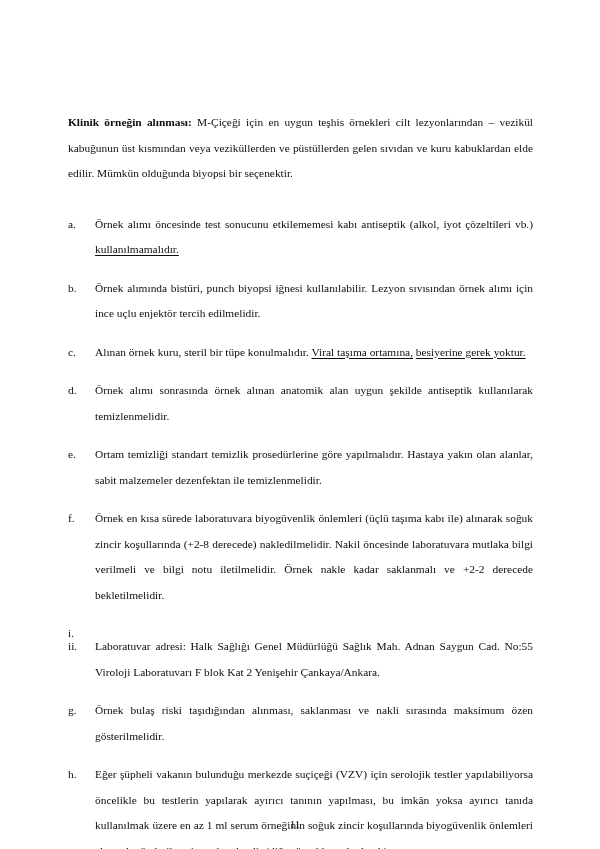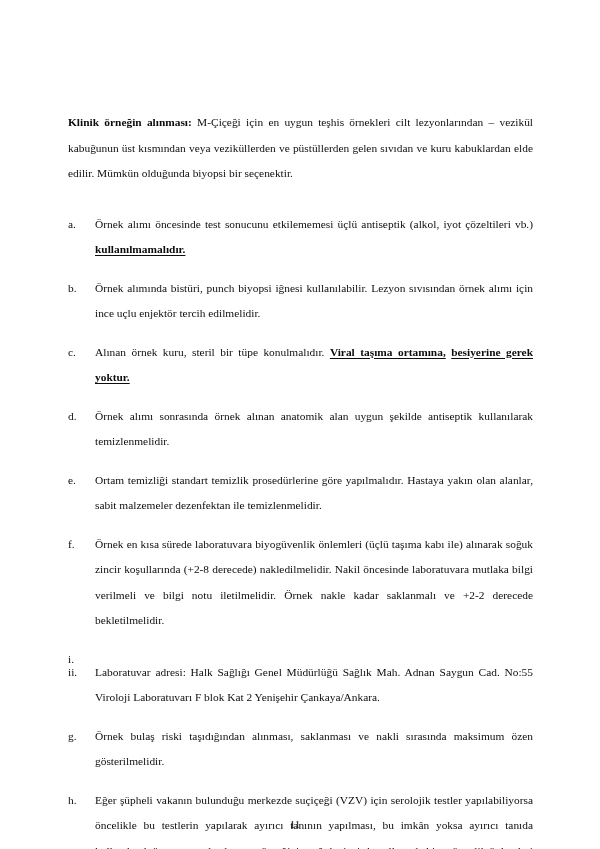--- a/index.html
+++ b/index.html
@@ -84,21 +84,21 @@
     text-align: justify;
     text-justify: inter-word;
     padding-left: 27px;
     margin: 0;
   }
   .j-left {
     text-align-last: left;
   }
 
   b.u, .bu {
-    font-weight: bold;
+    font-weight: normal;
     text-decoration: underline;
     text-underline-offset: 2px;
   }
 
   
   .page-number {
     position: absolute;
     left: 0;
     top: 769px;
     width: 548px;
@@ -163,21 +163,21 @@
       <span class="lead">Klinik örneğin alınması:</span><span> M-Çiçeği için en uygun teşhis örnekleri cilt lezyonlarından – vezikül kabuğunun üst kısmından veya veziküllerden ve püstüllerden gelen sıvıdan ve kuru kabuklardan elde edilir. Mümkün olduğunda biyopsi bir seçenektir.</span>
     </p>
 
     <div class="item-gap"></div>
     <div class="item-gap-sm"></div>
 
     <ol class="list">
 
       <li class="list-item j-left">
         <span class="marker">a.</span>
-        <span><span>Örnek alımı öncesinde test sonucunu etkilememesi üçlü antiseptik (alkol, iyot çözeltileri vb.) </span><span class="bu">kullanılmamalıdır.</span></span>
+        <span><span>Örnek alımı öncesinde test sonucunu etkilememesi kabı antiseptik (alkol, iyot çözeltileri vb.) </span><span class="bu">kullanılmamalıdır.</span></span>
       </li>
 
       <div class="item-gap"></div>
 
       <li class="list-item j-left">
         <span class="marker">b.</span>
         <span>Örnek alımında bistüri, punch biyopsi iğnesi kullanılabilir. Lezyon sıvısından örnek alımı için ince uçlu enjektör tercih edilmelidir.</span>
       </li>
 
       <div class="item-gap"></div>

